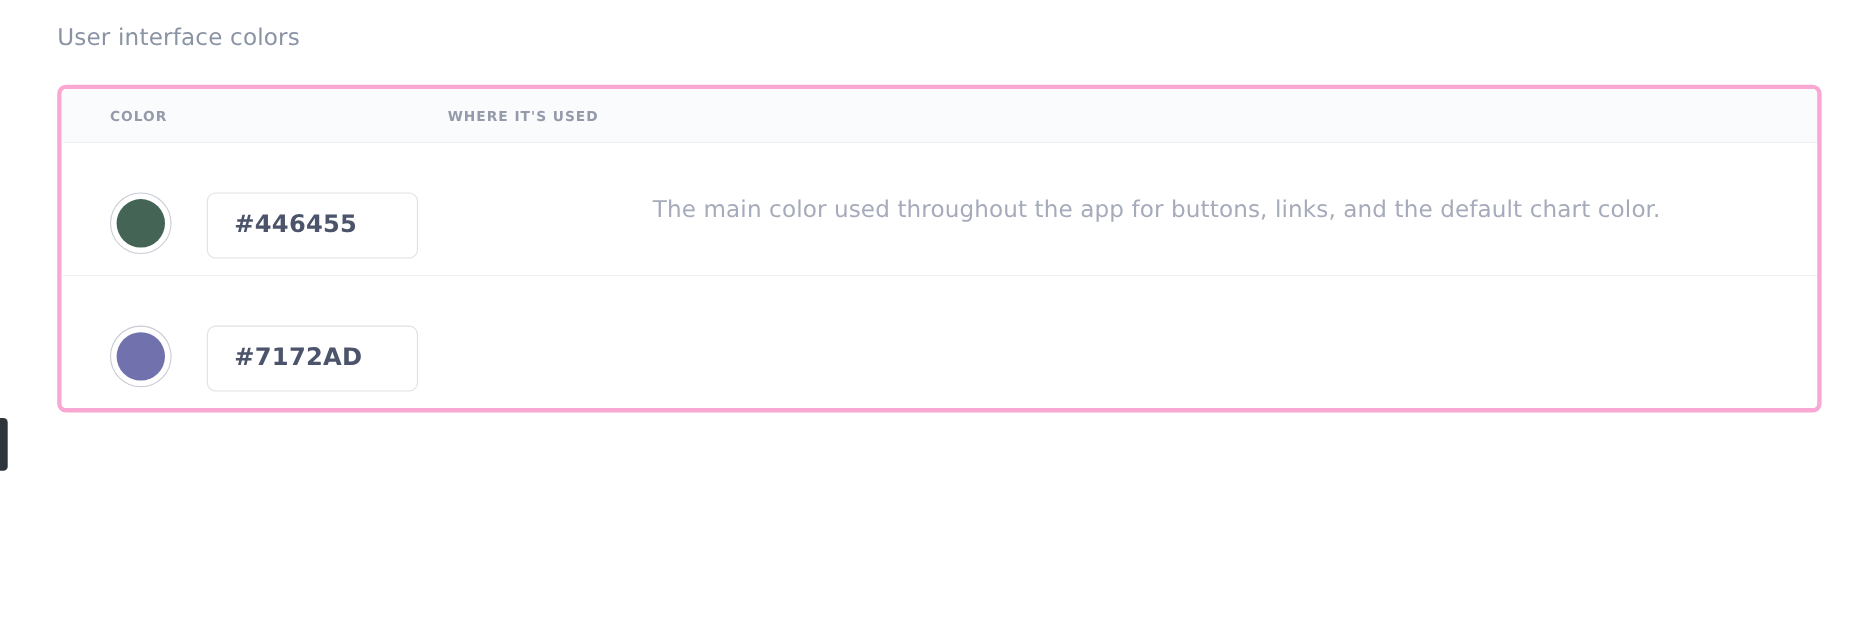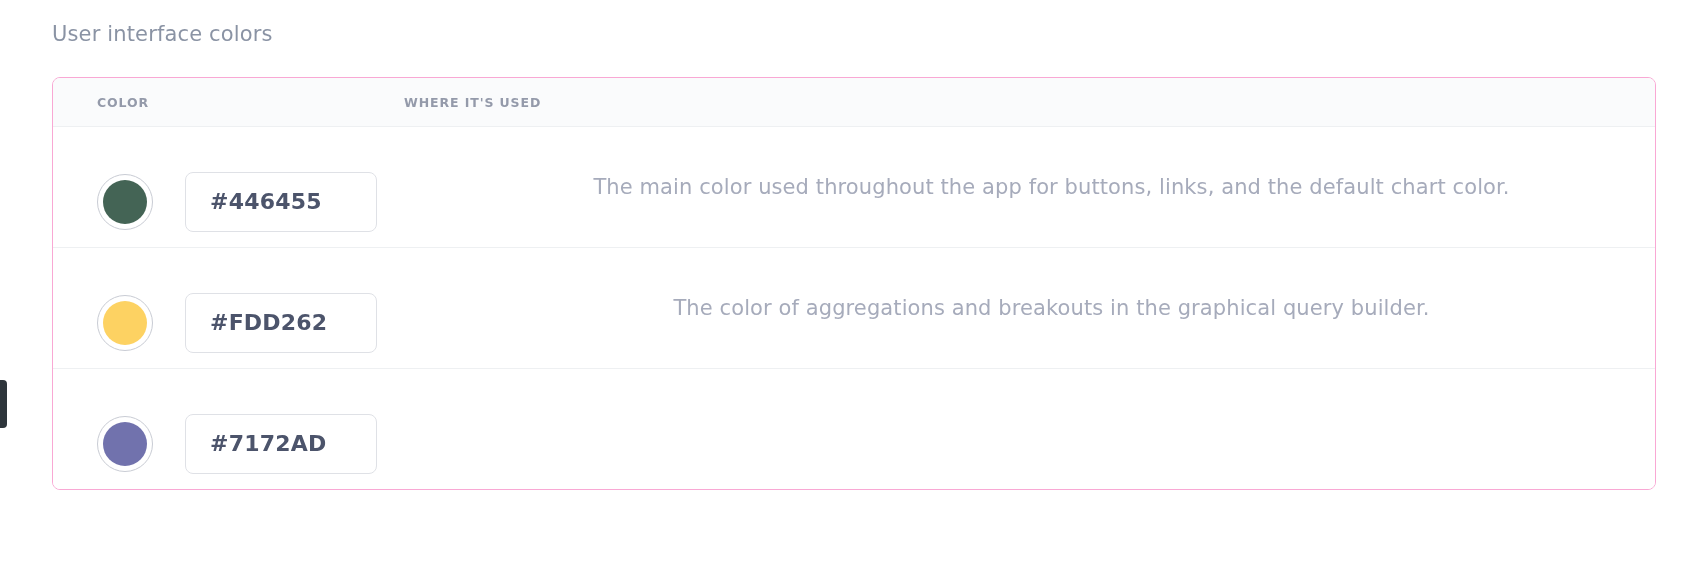--- a/index.html
+++ b/index.html
@@ -48,21 +48,21 @@
     line-height: 28px;
     white-space: nowrap;
   }
 
   .colors-card {
     position: absolute;
     left: 52px;
     top: 77px;
     width: 1604px;
     box-sizing: border-box;
-    border: 1px solid #f9a8d4;
+    border: 4px solid #f9a8d4;
     border-radius: 8px;
     background: #ffffff;
     overflow: hidden;
   }
 
   .card-head {
     display: flex;
     align-items: center;
     height: 48px;
     background: #fafbfc;
@@ -86,21 +86,20 @@
     border-bottom: 1px solid #eef0f2;
     background: #ffffff;
   }
   .row:last-child { border-bottom: none; }
 
   .cell-color {
     width: 395px;
     box-sizing: border-box;
     padding-left: 44px;
     display: flex;
-    align-items: center;
     flex: 0 0 395px;
     margin-top: 29px;
   }
 
   .swatch-ring {
     width: 56px;
     height: 56px;
     border-radius: 50%;
     border: 1.5px solid #c9ccd4;
     background: #ffffff;
@@ -169,31 +168,20 @@
         <div class="swatch-ring">
           <div class="swatch-dot" style="background: rgb(68, 100, 85);"></div>
         </div>
         <div class="hex-box">
           <span class="hex-text">#446455</span>
         </div>
       </div>
       <div class="cell-desc">The main color used throughout the app for buttons, links, and the default chart color.</div>
     </div>
 
-    <div class="row">
-      <div class="cell-color">
-        <div class="swatch-ring">
-          <div class="swatch-dot" style="background: rgb(253, 210, 98);"></div>
-        </div>
-        <div class="hex-box">
-          <span class="hex-text">#FDD262</span>
-        </div>
-      </div>
-      <div class="cell-desc">The color of aggregations and breakouts in the graphical query builder.</div>
-    </div>
 
     <div class="row">
       <div class="cell-color">
         <div class="swatch-ring">
           <div class="swatch-dot" style="background: rgb(113, 114, 173);"></div>
         </div>
         <div class="hex-box">
           <span class="hex-text">#7172AD</span>
         </div>
       </div>

